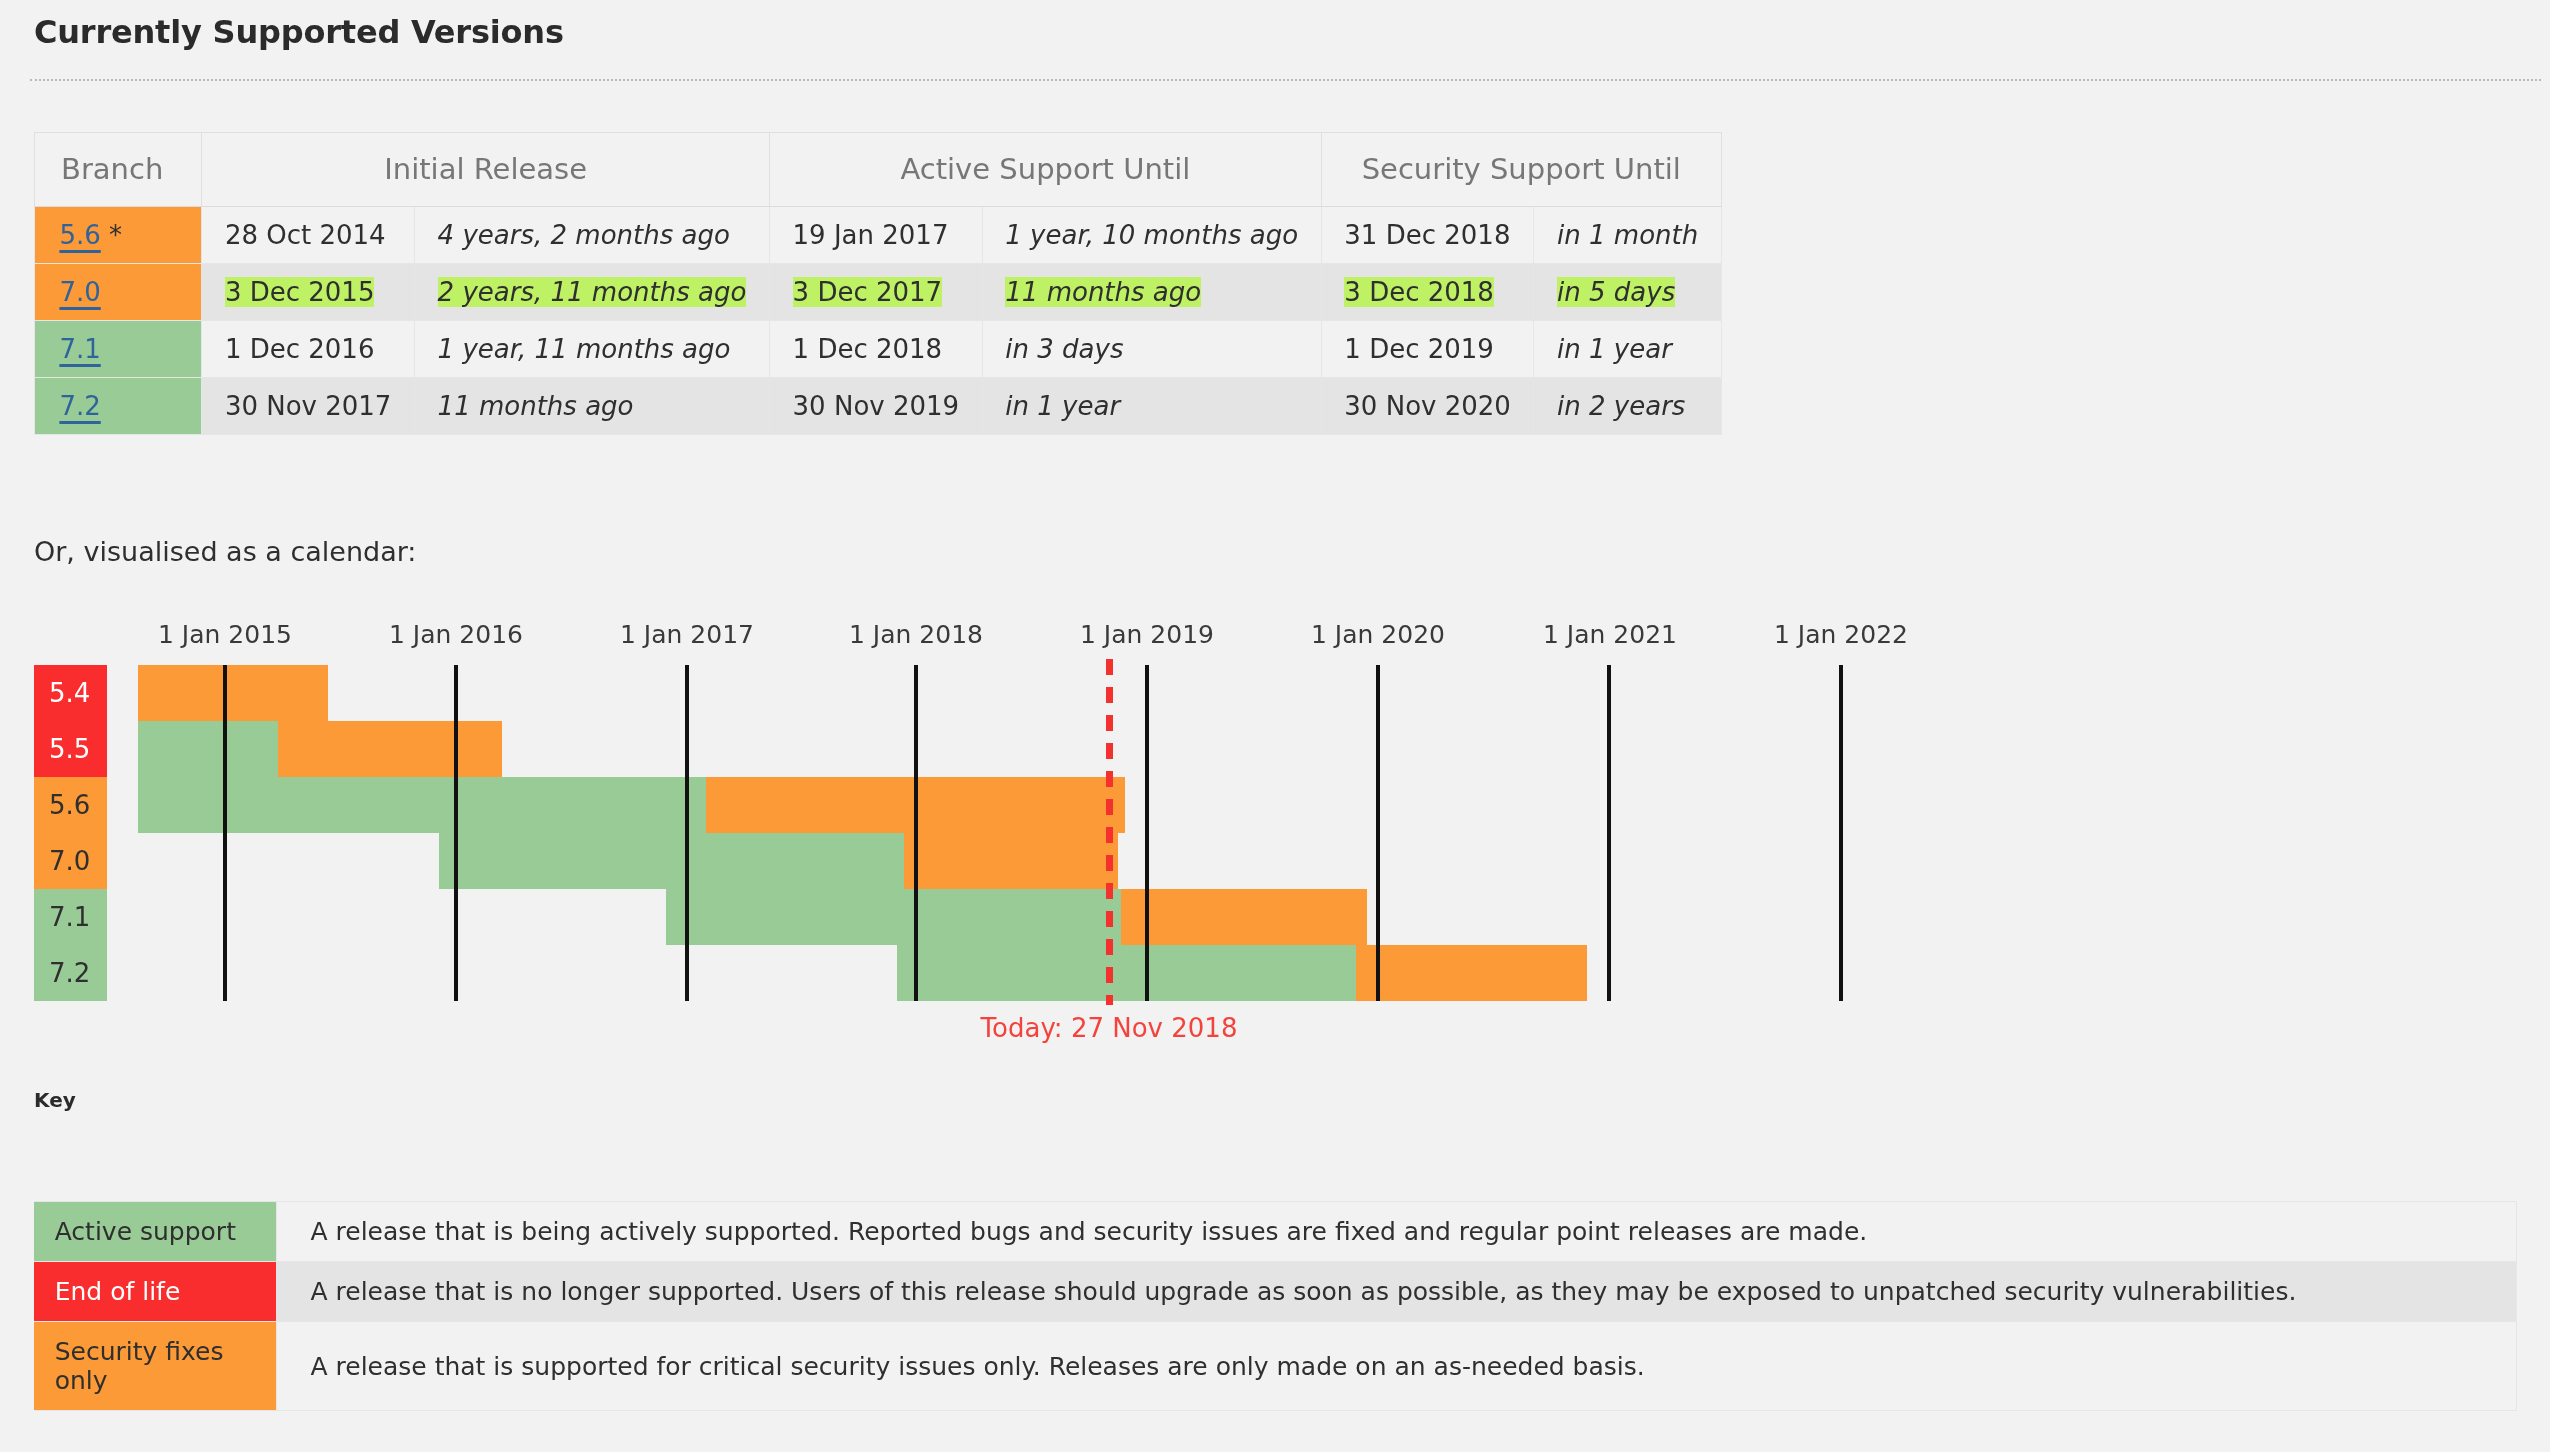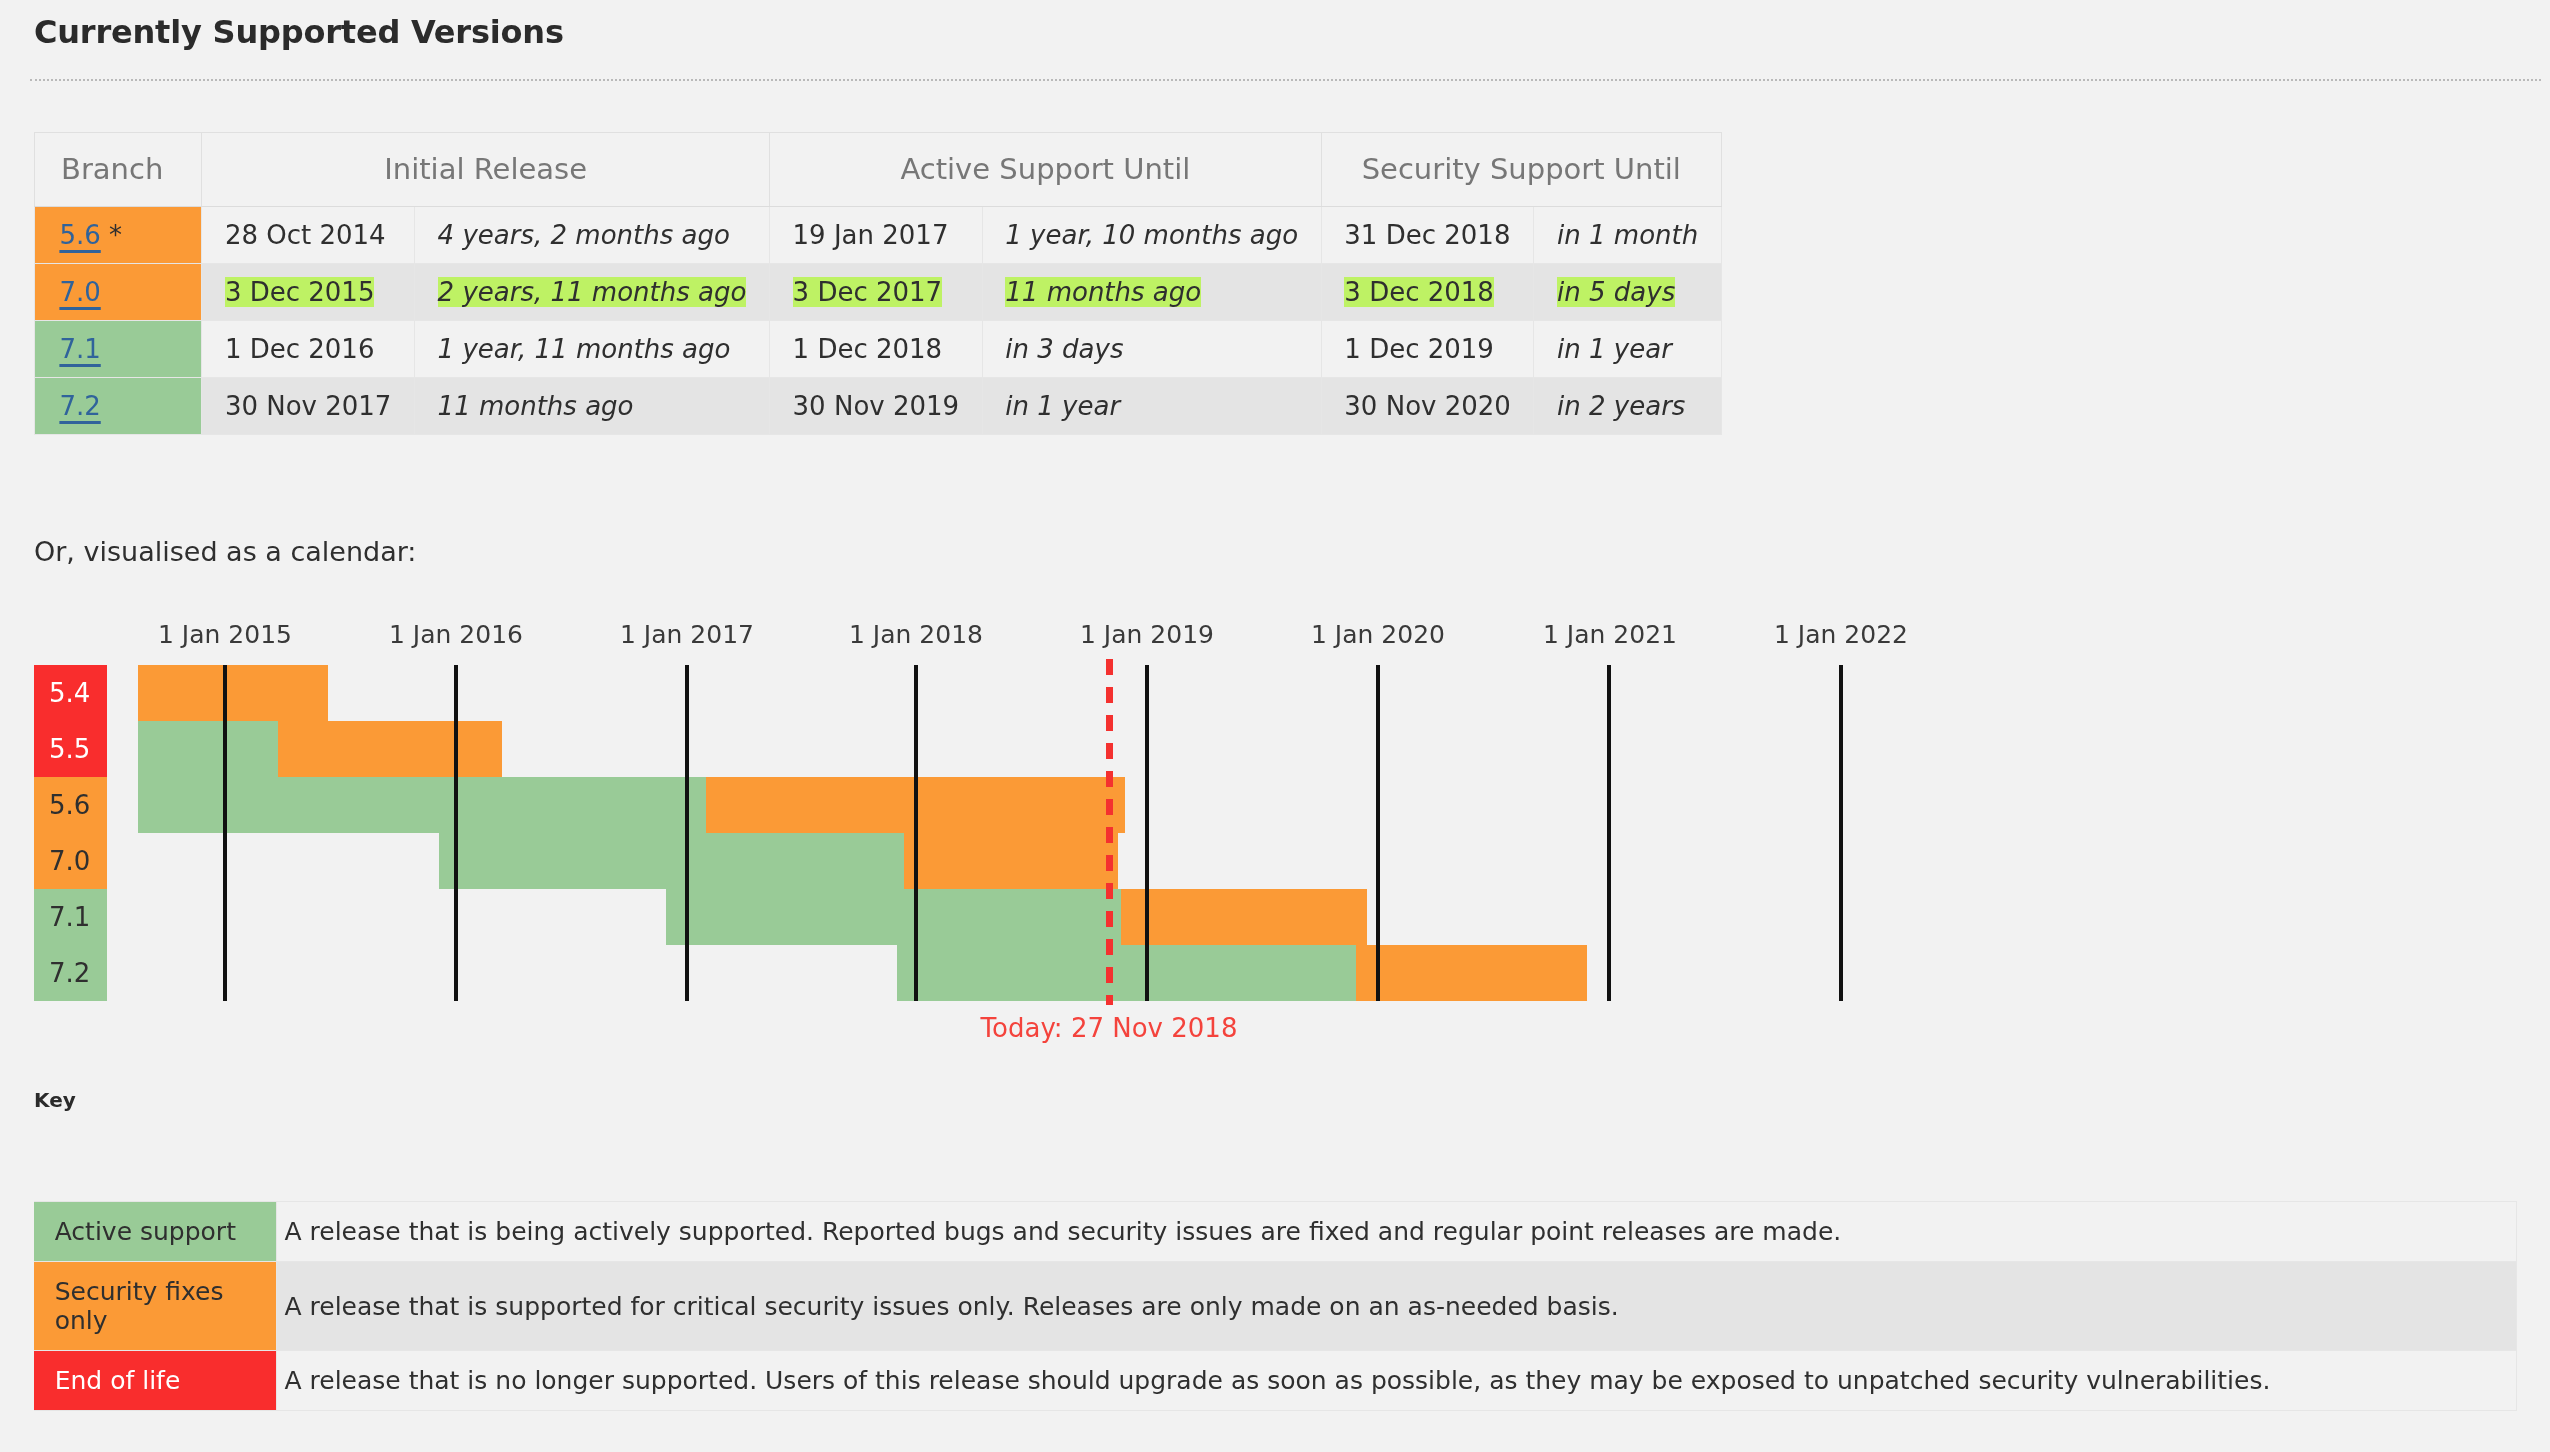--- a/index.html
+++ b/index.html
@@ -193,21 +193,21 @@
   }
   .key-table {
     position: absolute;
     left: 34px;
     top: 1201px;
     width: 2483px;
     border-collapse: collapse;
     font-size: 25px;
   }
   .key-table td {
-    padding: 15px 8px;
+    padding: 15px 34px;
     border: 0.9px solid #e6e6e6;
     background: #f2f2f2;
     height: 36px;
     box-sizing: border-box;
     vertical-align: middle;
     color: #2f2f2f;
   }
   .key-table tr:nth-child(even) td { background: #e4e4e4; }
   .key-table td.swatch {
     width: 242px;
@@ -329,24 +329,24 @@
 
   <div class="h2">Key</div>
 
   <table class="key-table">
     <tbody id="key-tbody">
         <tr>
           <td class="swatch sw-active">Active support</td>
           <td>A release that is being actively supported. Reported bugs and security issues are fixed and regular point releases are made.</td>
         </tr>
         <tr>
+          <td class="swatch sw-eol">End of life</td>
+          <td>A release that is no longer supported. Users of this release should upgrade as soon as possible, as they may be exposed to unpatched security vulnerabilities.</td>
+        </tr>
+        <tr>
           <td class="swatch sw-security">Security fixes only</td>
           <td>A release that is supported for critical security issues only. Releases are only made on an as-needed basis.</td>
         </tr>
-        <tr>
-          <td class="swatch sw-eol">End of life</td>
-          <td>A release that is no longer supported. Users of this release should upgrade as soon as possible, as they may be exposed to unpatched security vulnerabilities.</td>
-        </tr>
       </tbody>
   </table>
 
 </div>
 
 
 </body></html>

